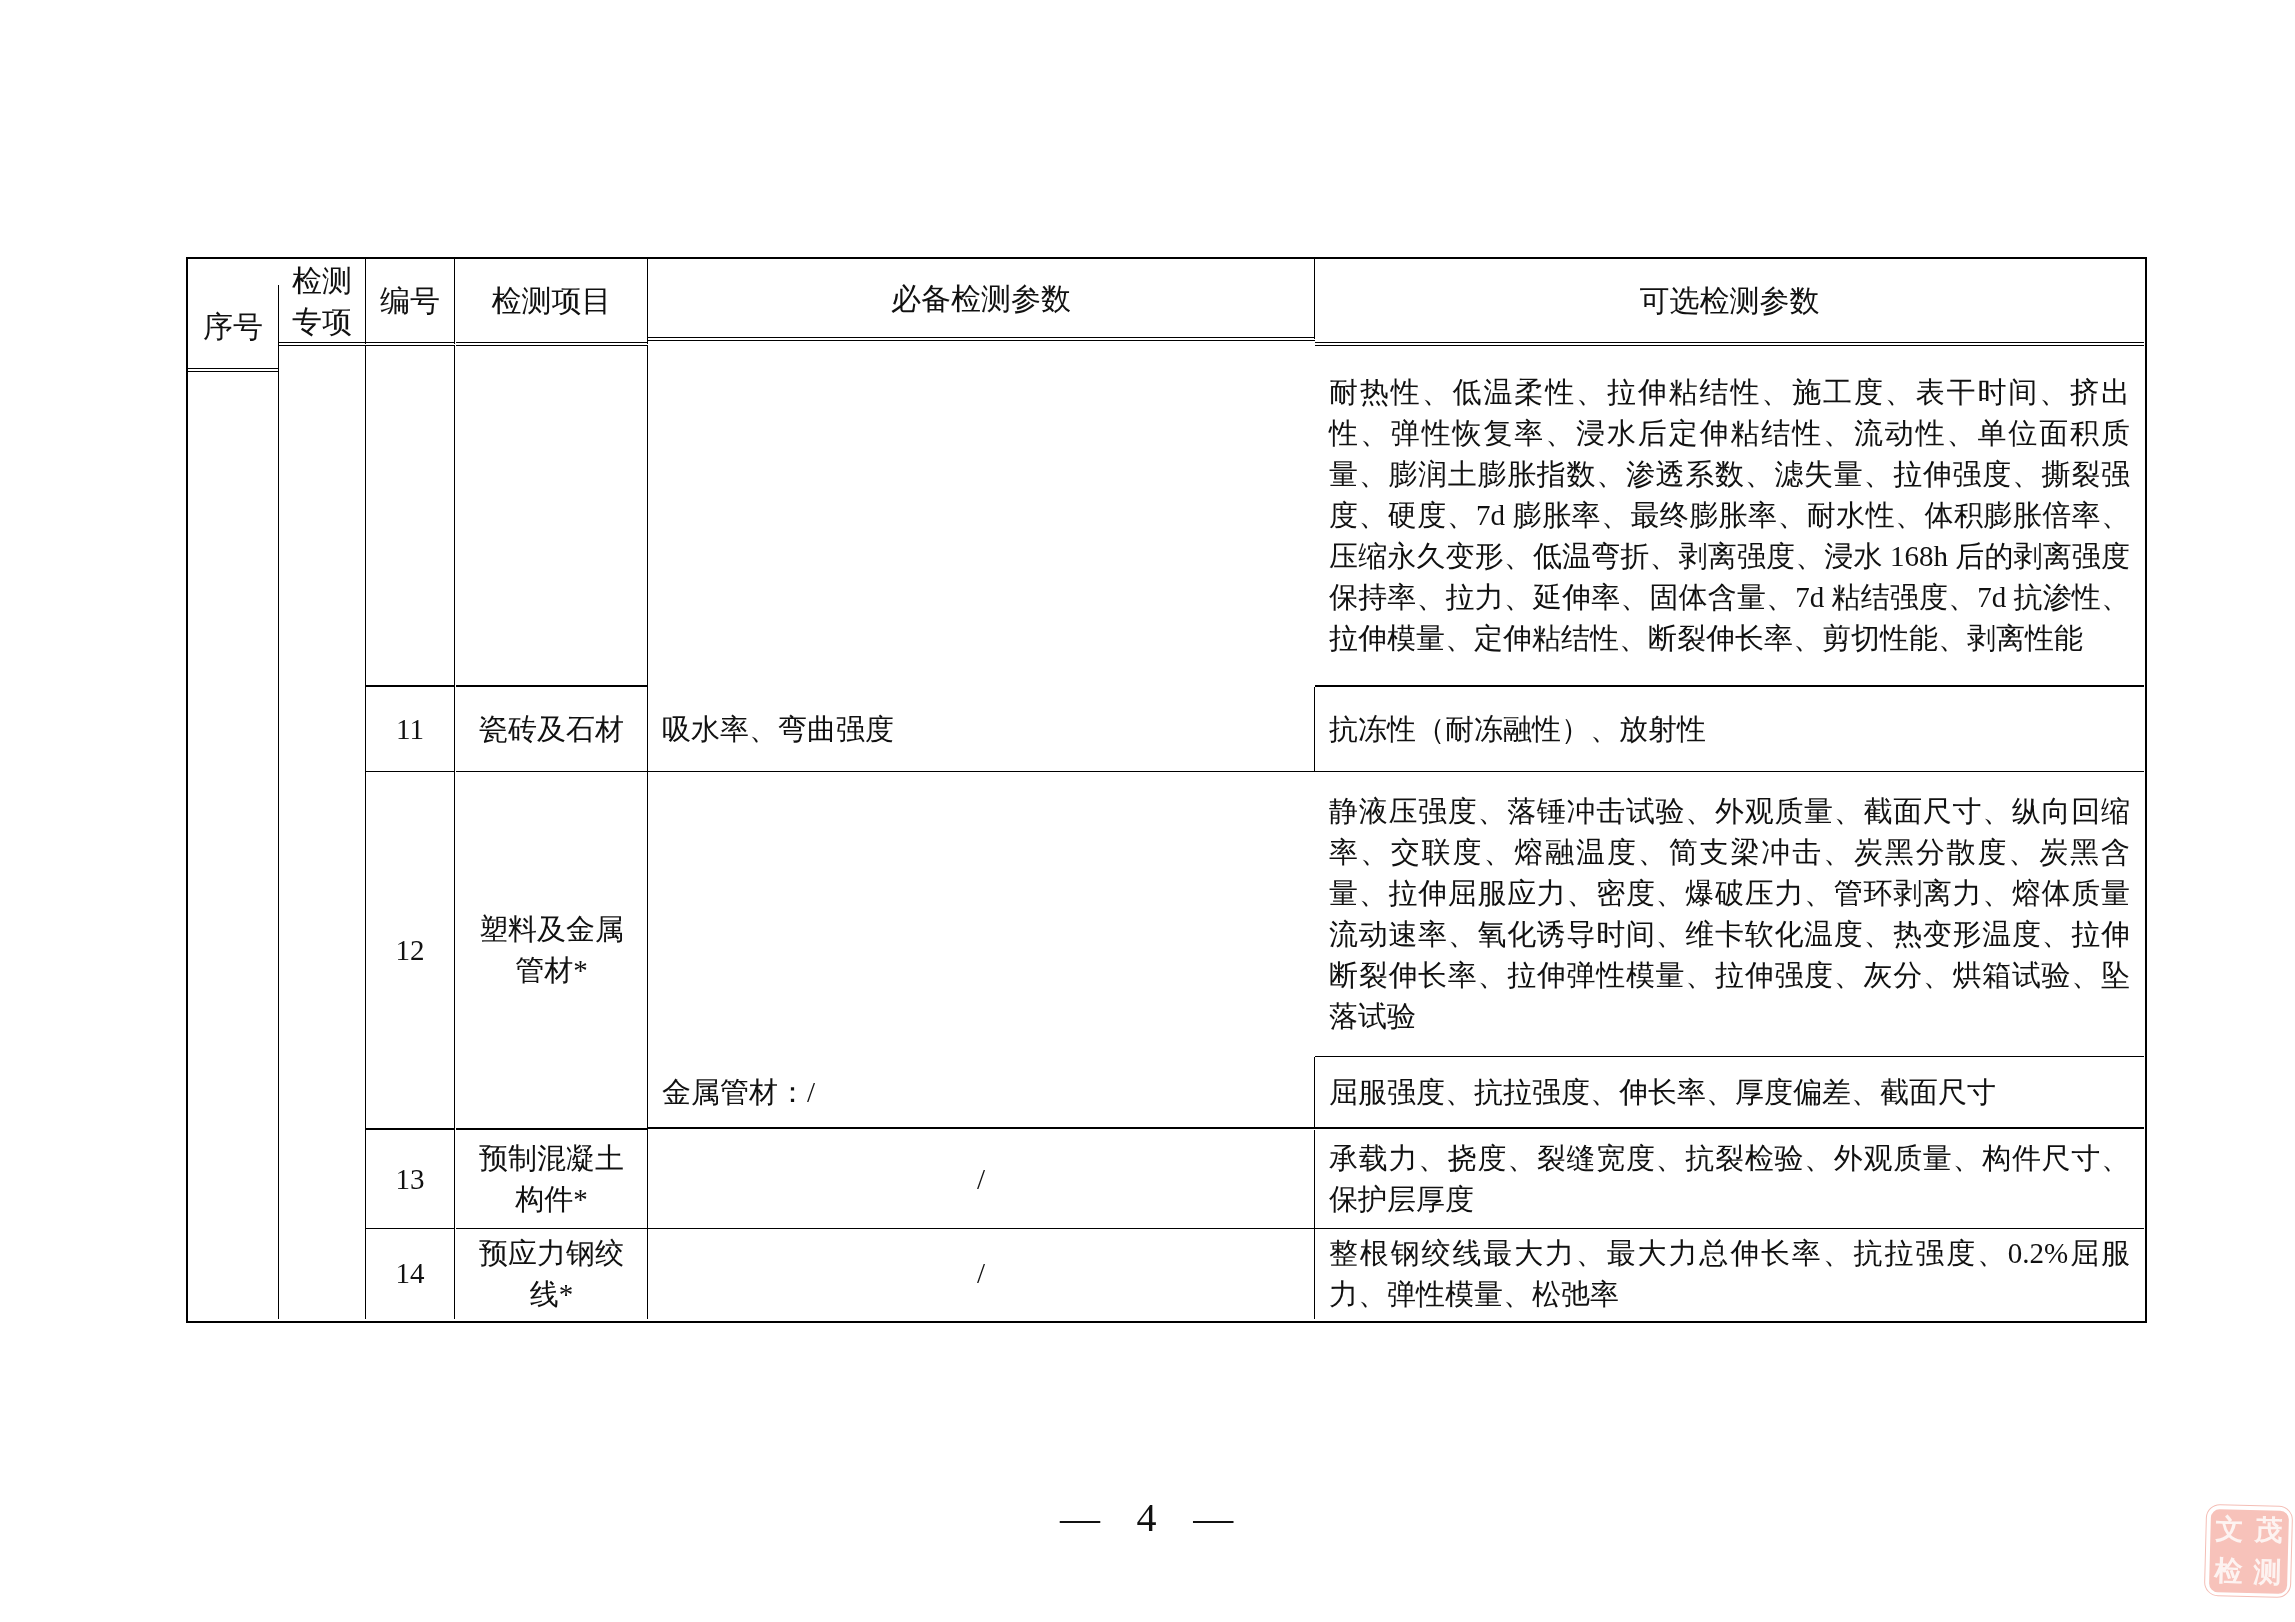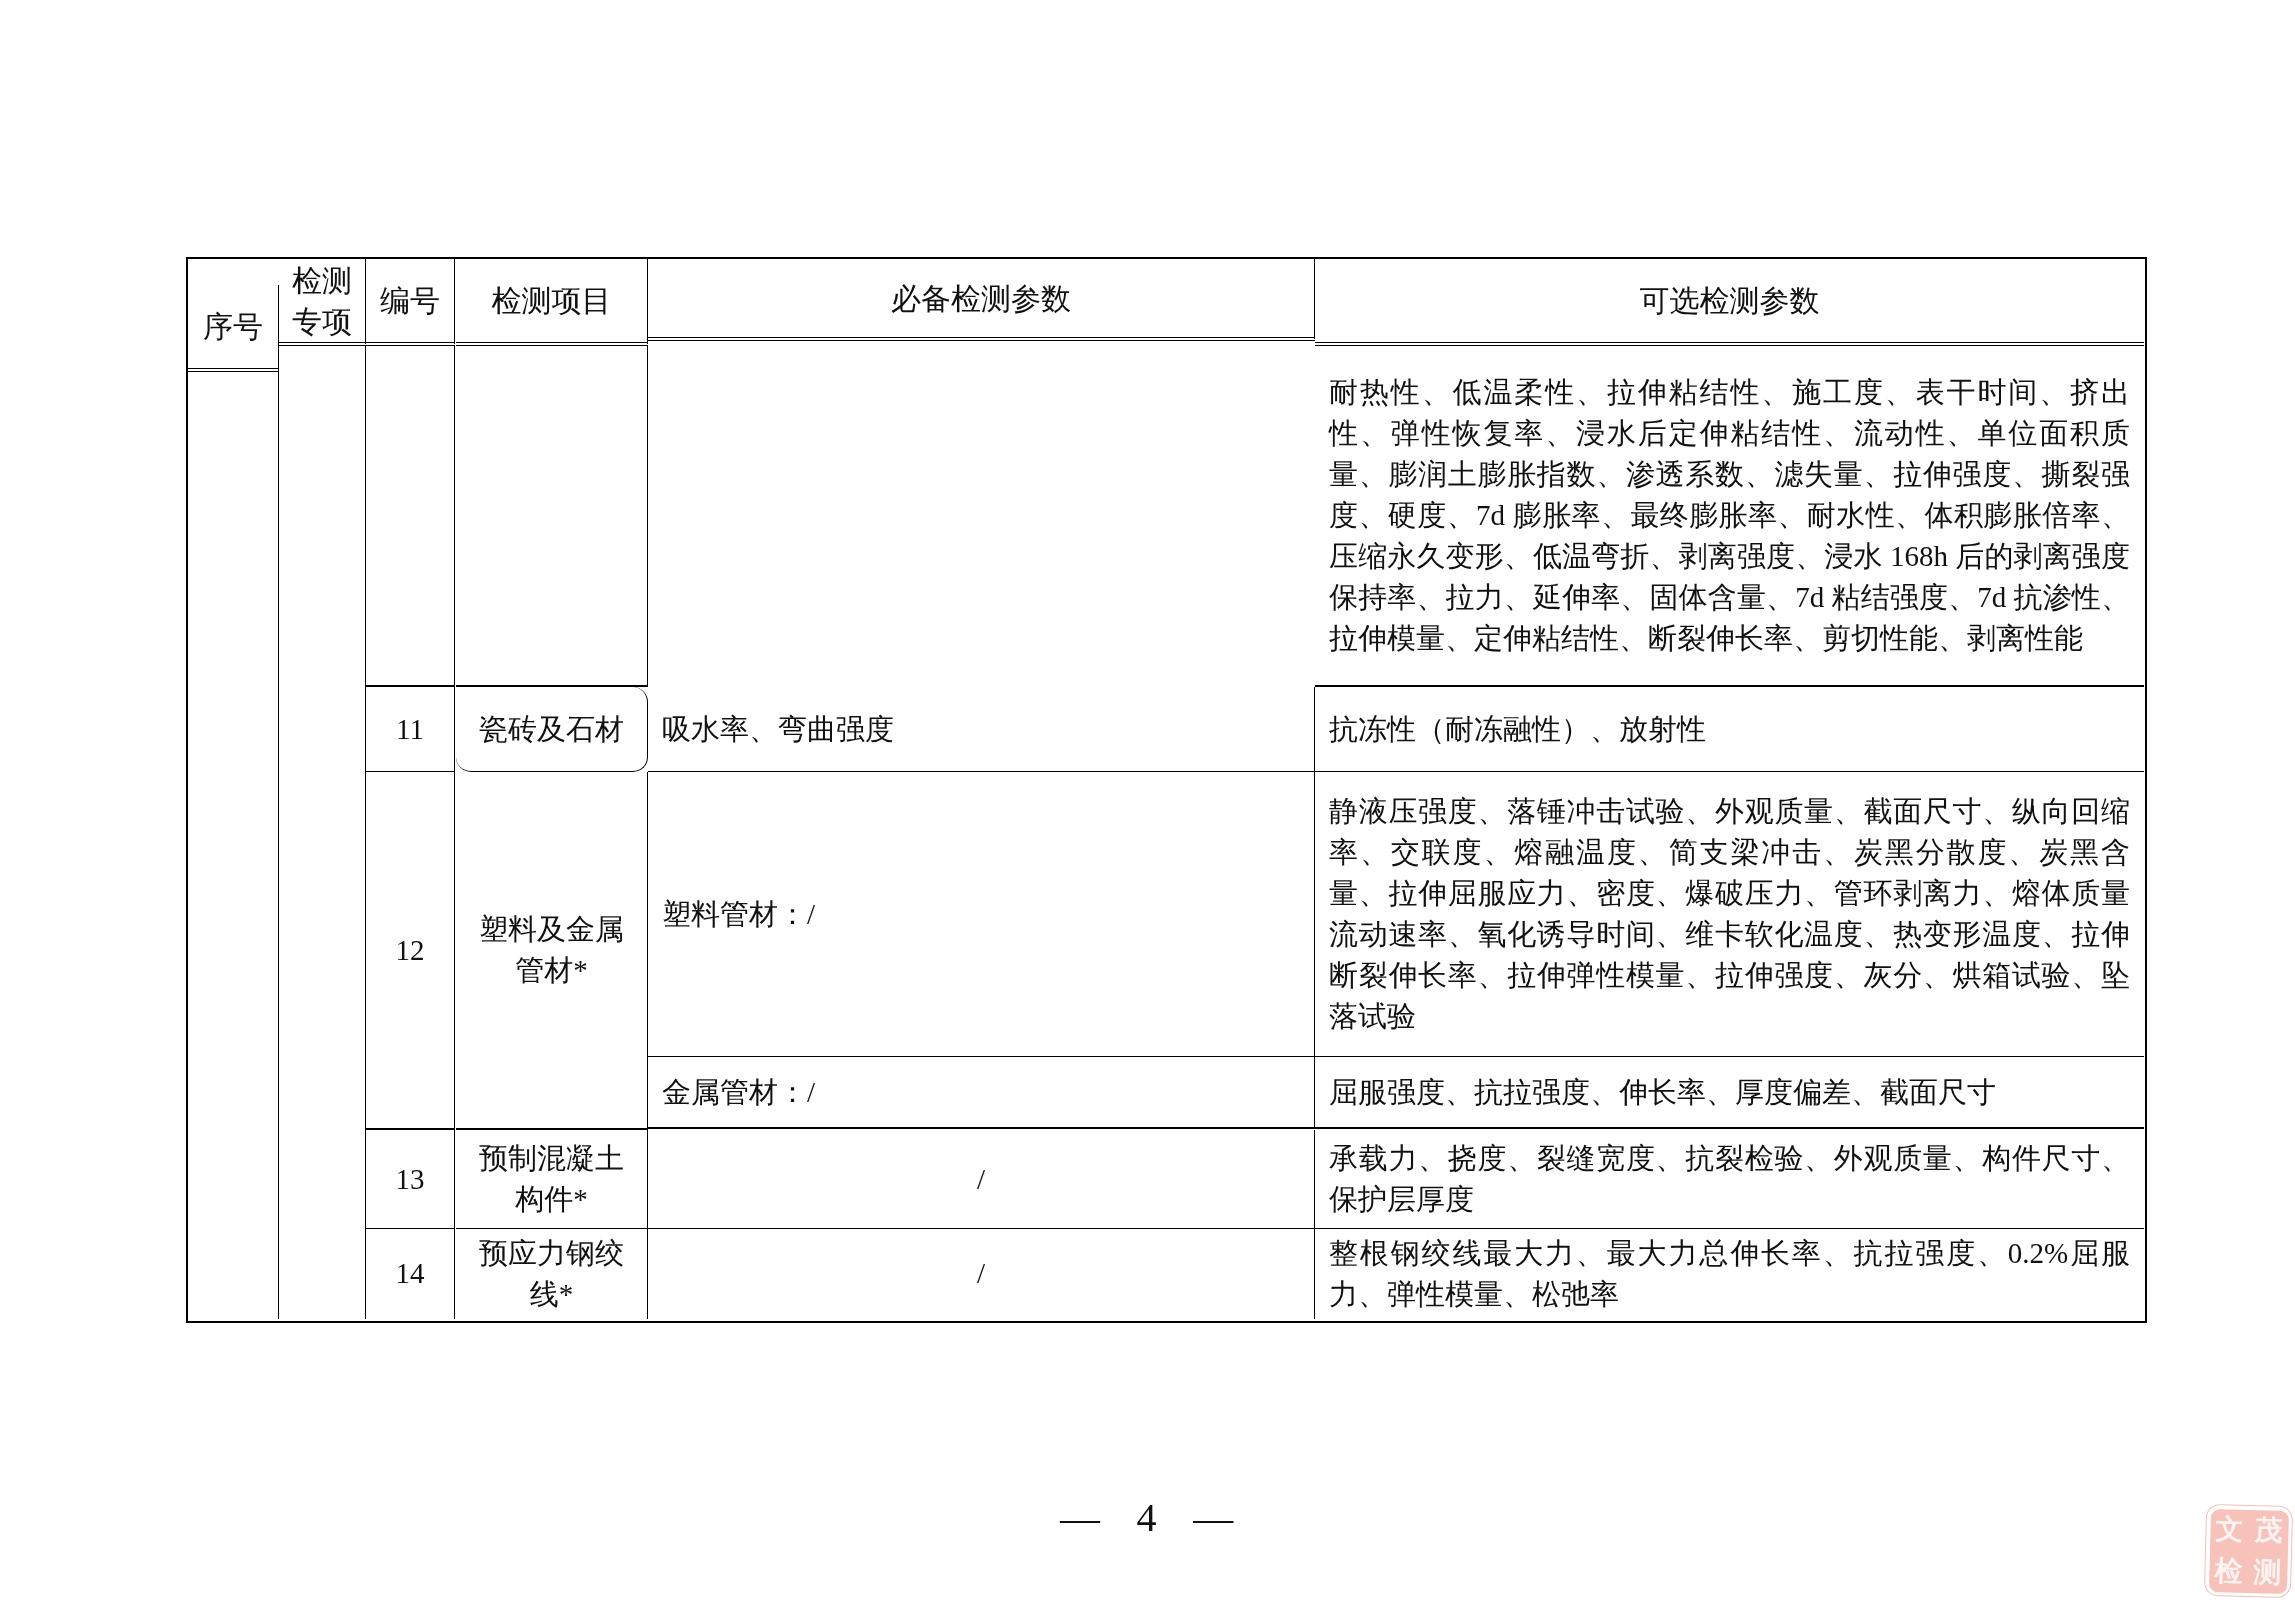--- a/index.html
+++ b/index.html
@@ -101,38 +101,35 @@
       <span class="wrap" style="text-align:center;">12</span>
     </div>
   <div class="cell rb bb center" style="left:178px;top:871px;width:89px;height:99px;">
       <span class="wrap" style="text-align:center;">13</span>
     </div>
   <div class="cell rb center" style="left:178px;top:969px;width:89px;height:91px;">
       <span class="wrap" style="text-align:center;">14</span>
     </div>
 
   <div class="cell rb bb3 center" style="left:268px;top:87px;width:192px;height:341px;"></div>
-  <div class="cell rb bb center" style="left:268px;top:428px;width:192px;height:85px;border-radius:15px;">
+  <div class="cell rb bb center" style="left:268px;top:428px;width:192px;height:85px;">
       <span class="itemtxt">瓷砖及石材</span>
     </div>
   <div class="cell rb bb3 center" style="left:268px;top:513px;width:192px;height:358px;">
       <span class="itemtxt">塑料及金属管材*</span>
     </div>
   <div class="cell rb bb center" style="left:268px;top:871px;width:192px;height:99px;">
       <span class="itemtxt">预制混凝土构件*</span>
     </div>
   <div class="cell rb center" style="left:268px;top:969px;width:192px;height:91px;">
       <span class="itemtxt">预应力钢绞线*</span>
     </div>
 
   <div class="cell rb bb padded" style="left:460px;top:428px;width:667px;height:85px;">
       <span class="wrap">吸水率、弯曲强度</span>
-    </div>
-  <div class="cell rb bb padded" style="left:460px;top:513px;width:667px;height:285px;">
-      <span class="wrap">塑料管材：/</span>
     </div>
   <div class="cell rb bb3 padded" style="left:460px;top:798px;width:667px;height:72px;">
       <span class="wrap">金属管材：/</span>
     </div>
   <div class="cell rb bb center" style="left:460px;top:871px;width:667px;height:99px;">
       <span class="wrap" style="text-align:center;">/</span>
     </div>
   <div class="cell rb center" style="left:460px;top:969px;width:667px;height:91px;">
       <span class="wrap" style="text-align:center;">/</span>
     </div>

